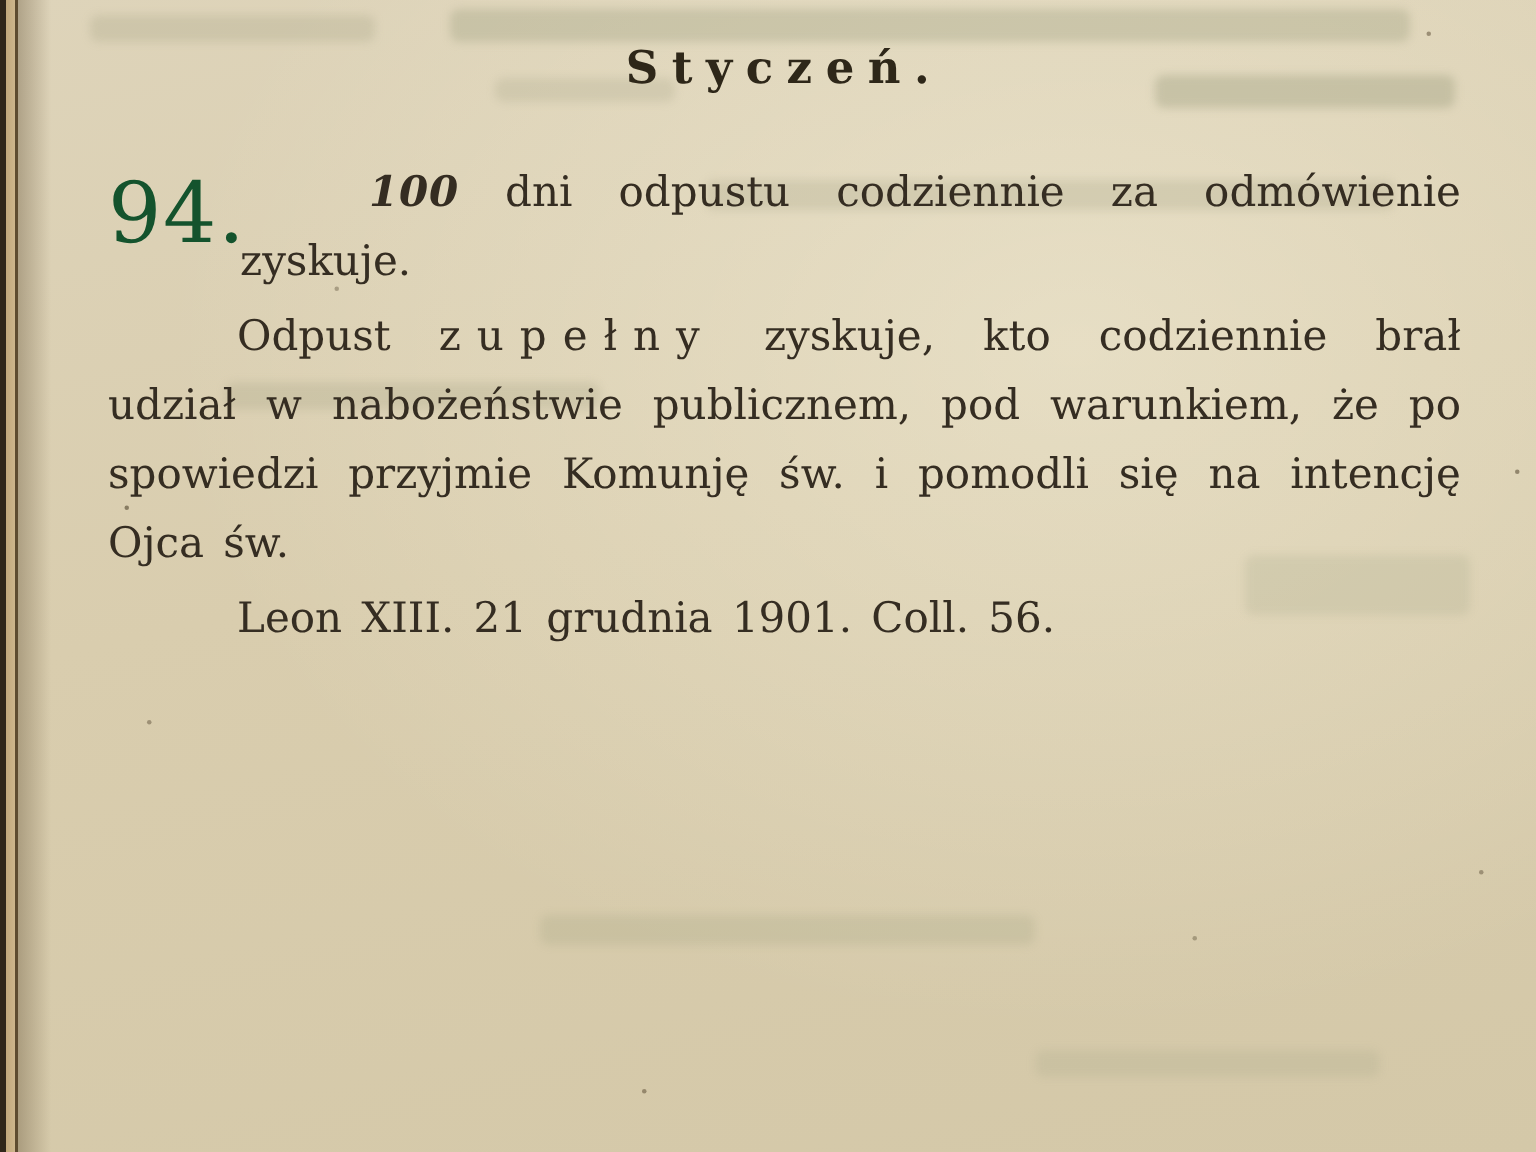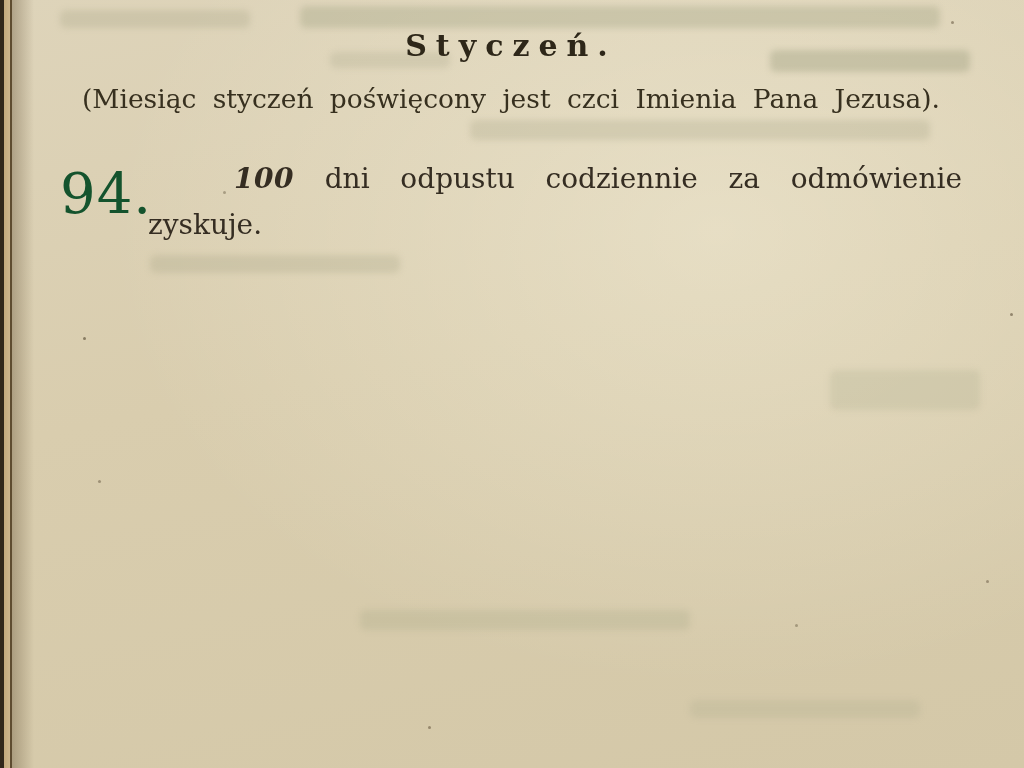--- a/index.html
+++ b/index.html
@@ -40,21 +40,21 @@
             box-shadow: 927px -24px 0 rgba(70,56,34,0.5),
                         868px -316px 0 rgba(70,56,34,0.45),
                         15px 143px 0 rgba(70,56,34,0.4),
                         345px 389px 0 rgba(70,56,34,0.45),
                         712px 287px 0 rgba(70,56,34,0.35),
                         140px -146px 0 rgba(70,56,34,0.35),
                         903px 243px 0 rgba(70,56,34,0.4);
             pointer-events: none; }
 
   
-  .sheet { position: absolute; left: 60px; top: 0; width: 902px; }
+  .sheet { position: absolute; left: 72px; top: 0; width: 902px; }
 
   .heading {
     margin: 28px 0 0 0;
     text-align: center;
     font-size: 30px; font-weight: bold;
     letter-spacing: 0.30em;
     color: #2e2719;
   }
   .dedication {
     margin: 20px 0 0 0;
@@ -99,26 +99,27 @@
 <div class="smudge sm6"></div>
 <div class="smudge sm7"></div>
 <div class="smudge sm8"></div>
 <div class="smudge sm9"></div>
 <div class="specks"></div>
 
 <div class="sheet">
 
   <h1 class="heading">Styczeń.</h1>
 
-  <p class="dedication">(Miesiąc styczeń poświęcony jest czci Imienia Pana Jezusa).</p>
 
   <div class="entry">
 
     <div class="entry-number">94.</div>
 
 
     <p class="grant"><span class="days">100</span><span> dni odpustu codziennie za odmówienie zyskuje.</span></p>
 
 
+    <p class="plenary"><span>Odpust </span><span class="spaced">zupełny</span><span> zyskuje, kto codziennie brał udział w nabożeństwie publicznem, pod warunkiem, że po spowiedzi przyjmie Komunję św. i pomodli się na intencję Ojca św.</span></p>
 
+    <p class="source">Leon XIII. 21 grudnia 1901. Coll. 56.</p>
 
   </div>
 </div>
 
 </body></html>

